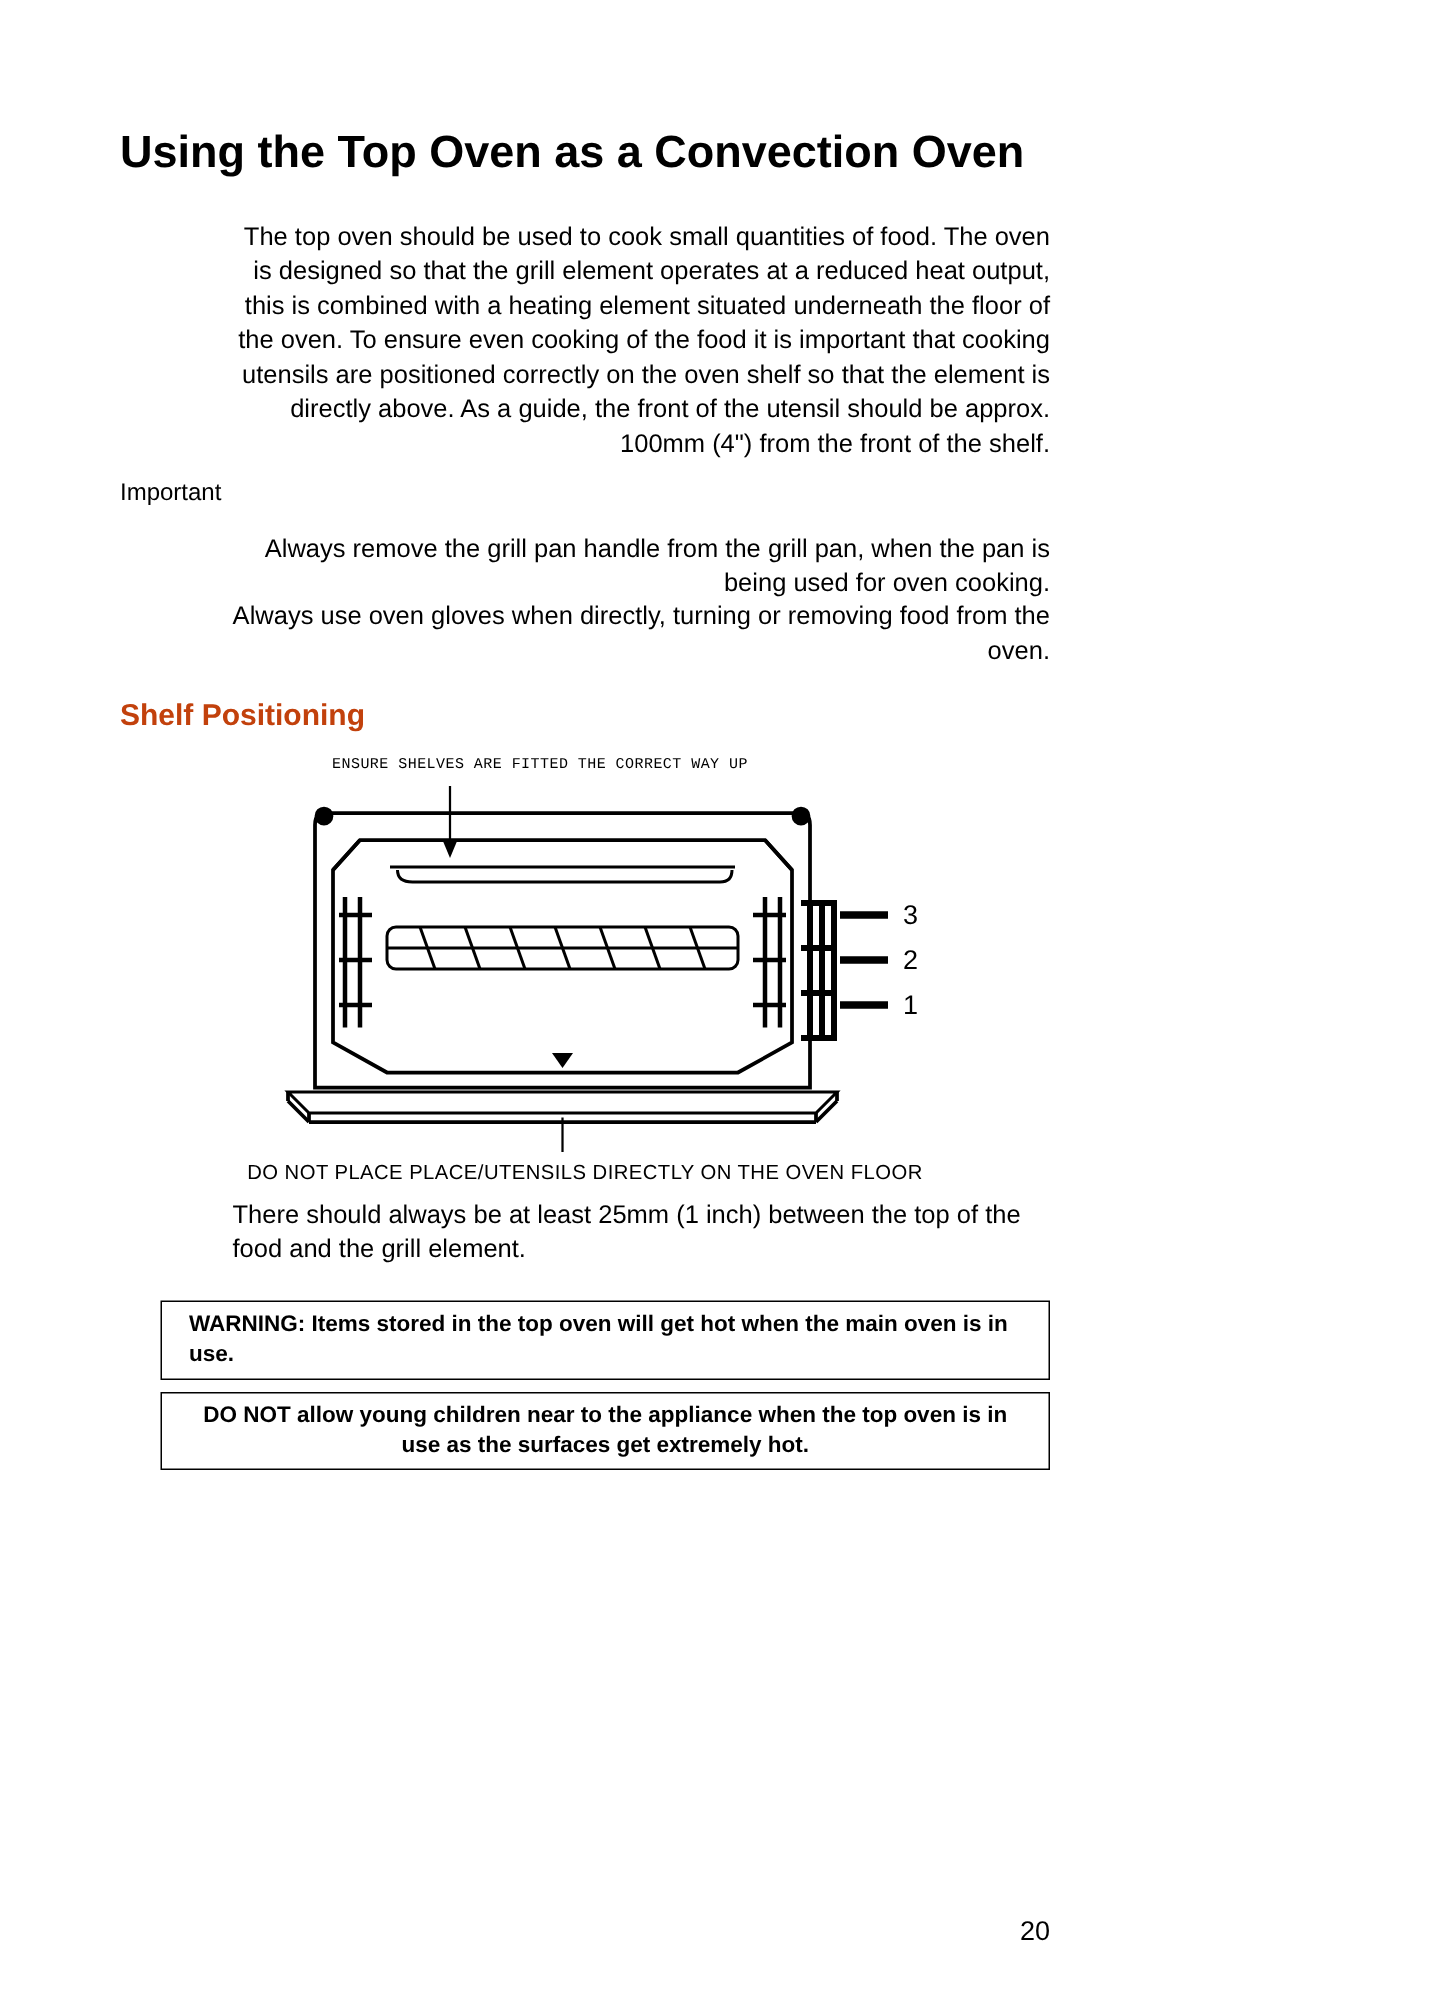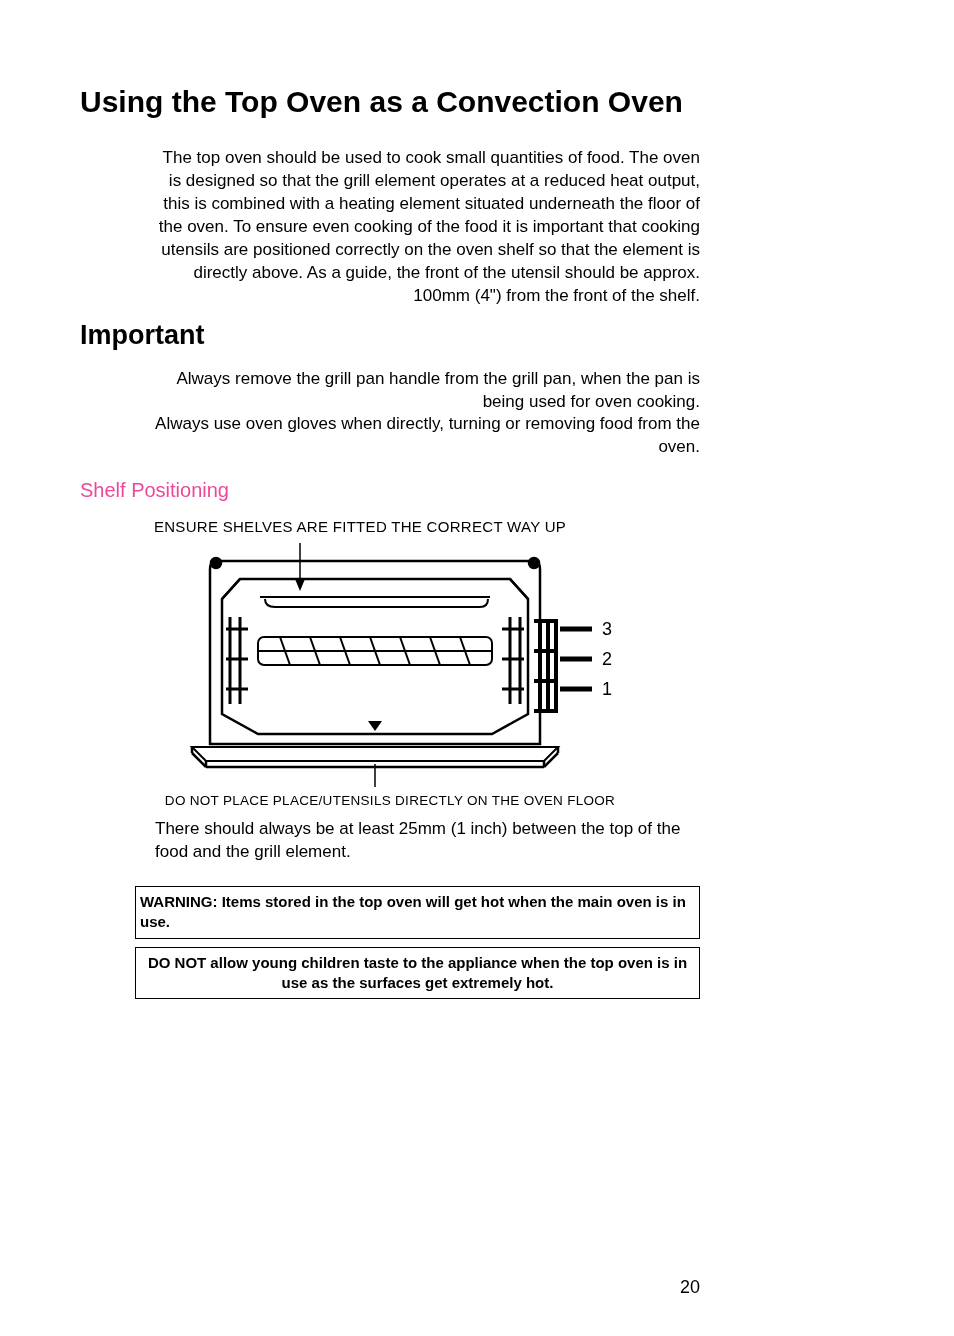--- a/index.html
+++ b/index.html
@@ -22,69 +22,70 @@
     margin: 25px 0 28px 0;
   }
   .body-text {
     margin-left: 75px;
     font-size: 17px;
     line-height: 1.35;
     margin-bottom: 12px;
     text-align: right;
   }
   h2.side {
-    font-size: 27px;
-    font-weight: 700;
+    font-size: 16px;
+    font-weight: 400;
     margin: 6px 0 2px 0;
   }
   h2.blue {
     font-size: 20px;
-    font-weight: 400;
-    color: #ec4899;
+    font-weight: 700;
+    color: #c2410c;
     margin: 20px 0 16px 0;
   }
   .note-box {
     border: 1px solid #000;
     margin: 12px 0 8px 55px;
     padding: 6px 8px;
     font-size: 15px;
     font-weight: 700;
     line-height: 1.3;
   }
   .diagram-block {
     text-align: center;
     margin-top: 6px;
   }
   .diagram-caption-top {
-    font-size: 15px;
+    font-size: 10px;
     letter-spacing: 0.3px;
     margin-bottom: 4px;
     margin-left: -60px;
+    font-family: Liberation Mono, monospace;
   }
   .diagram-caption-bottom {
     font-size: 13.5px;
     letter-spacing: 0.3px;
     margin-top: 4px;
   }
   .diagram-svg {
     display: block;
     margin: 0 auto;
   }
   .after-diagram {
     margin-left: 75px;
     font-size: 17px;
     line-height: 1.35;
     margin-top: 10px;
     margin-bottom: 22px;
     text-align: left;
   }
   .warn-box {
     border: 1px solid #000;
-    margin: 8px 0 8px 55px;
-    padding: 5px 4px;
+    margin: 8px 0 8px 27px;
+    padding: 5px 18px;
     font-size: 15px;
     font-weight: 700;
     line-height: 1.35;
   }
   .warn-box.center {
     text-align: center;
   }
   .page-num {
     position: absolute;
     bottom: 38px;
@@ -196,17 +197,17 @@
       <text x="472" y="156" font-size="18" font-family="inherit">1</text>
     </svg>
 
     <div class="diagram-caption-bottom">DO NOT PLACE PLACE/UTENSILS DIRECTLY ON THE OVEN FLOOR</div>
 
     <p class="after-diagram">There should always be at least 25mm (1 inch) between the top of the food and the grill element.</p>
   </div>
 
   <div class="warn-box">WARNING: Items stored in the top oven will get hot when the main oven is in use.</div>
 
-  <div class="warn-box center">DO NOT allow young children taste to the appliance when the top oven is in use as the surfaces get extremely hot.</div>
+  <div class="warn-box center">DO NOT allow young children near to the appliance when the top oven is in use as the surfaces get extremely hot.</div>
 
   <div class="page-num">20</div>
 
 </div>
 
 </body></html>

